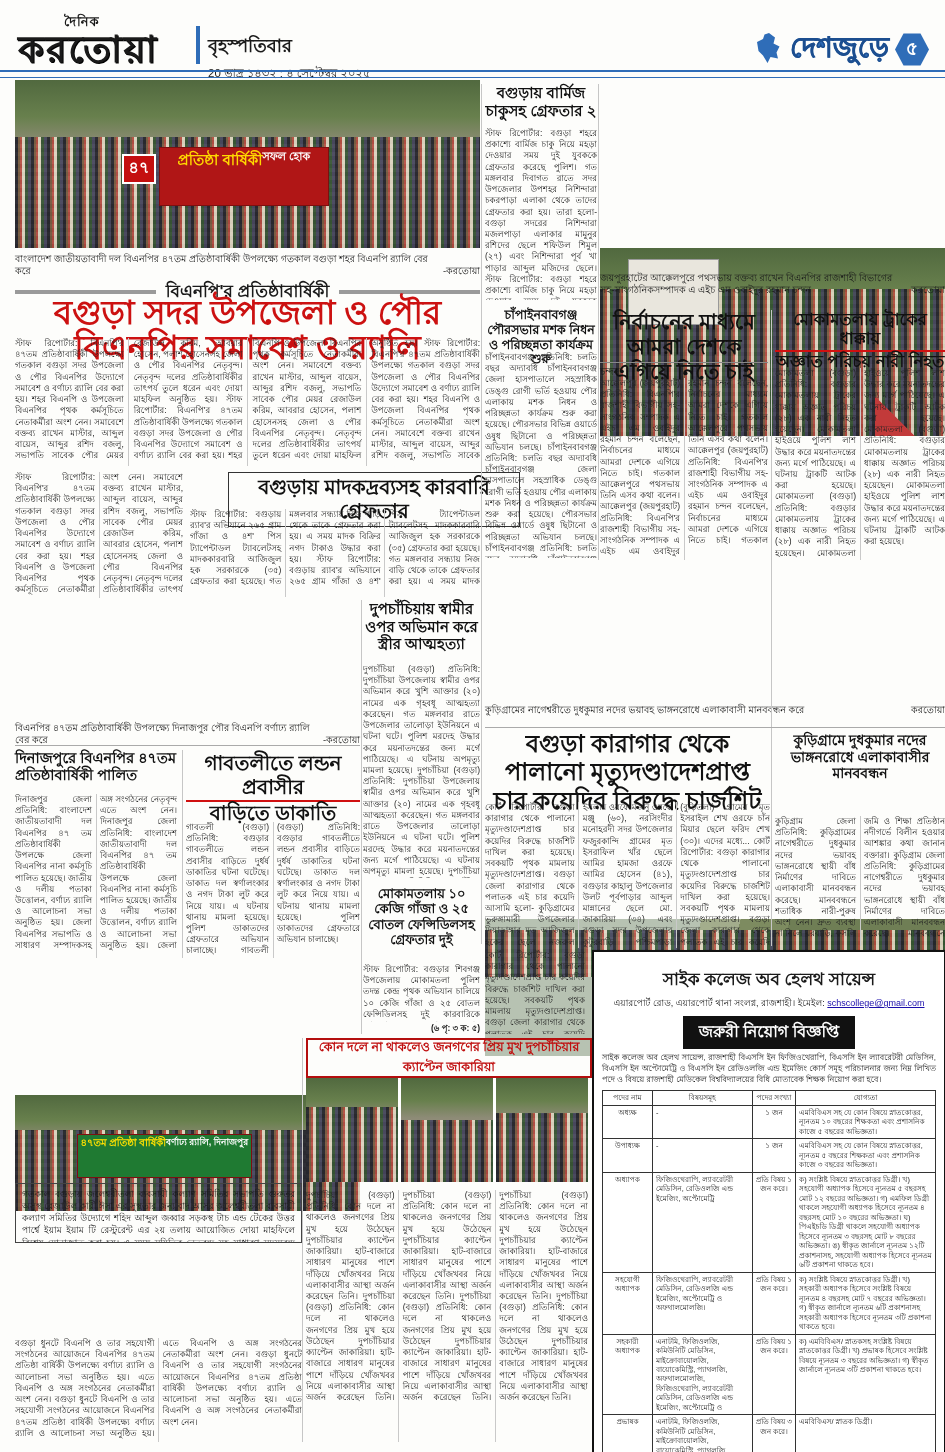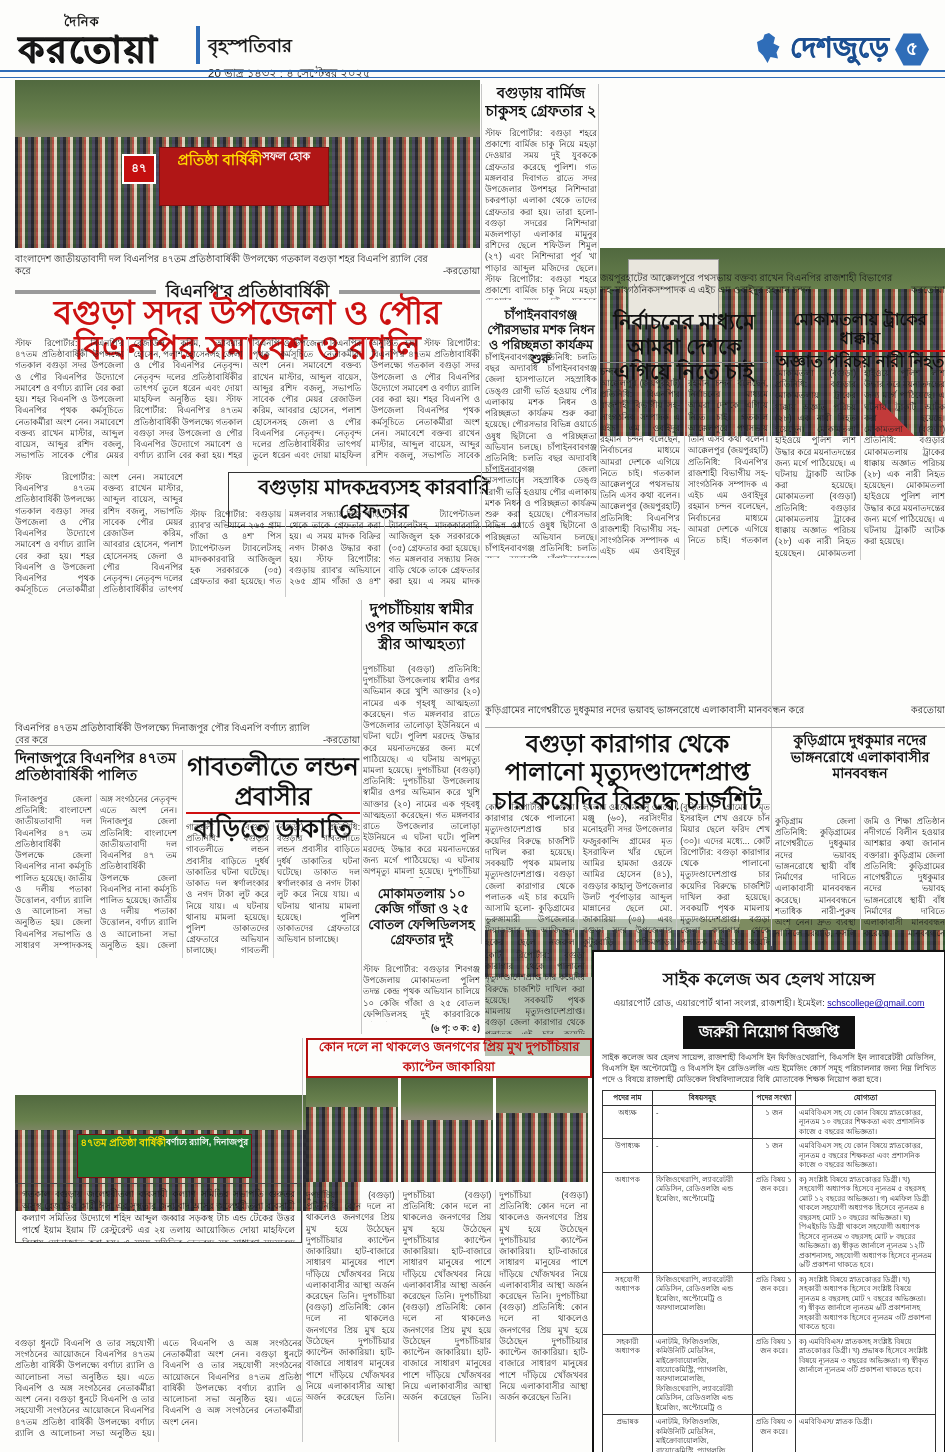--- a/index.html
+++ b/index.html
@@ -56,21 +56,21 @@
   
   .ad{border:2px solid #111;background:#fff;padding:14px 8px;overflow:hidden;}
   .ad-college{font-size:17px;font-weight:bold;text-align:center;}
   .ad-addr{font-size:9px;text-align:center;margin-top:2px;}
   .ad-addr .mail{color:#1a0dab;text-decoration:underline;}
   .ad-notice{background:#111;color:#fff;font-size:16px;font-weight:bold;text-align:center;
              padding:3px 16px;margin:5px auto 4px;width:max-content;}
   .ad-intro{font-size:8px;line-height:1.35;text-align:justify;}
   table.adt{width:100%;border-collapse:collapse;margin-top:5px;}
   table.adt th,table.adt td{border:1px solid #333;font-size:7.3px;line-height:1.3;padding:2px 3px;vertical-align:top;}
-  table.adt th{font-weight:bold;background:#fff;}
+  table.adt th{font-weight:normal;background:#fff;}
   table.adt td:nth-child(1){width:15%;text-align:center;}
   table.adt td:nth-child(2){width:30%;}
   table.adt td:nth-child(3){width:13%;text-align:center;}
   table.adt td:nth-child(4){width:42%;}
 </style>
 </head>
 <body>
 
 <div class="page">
 
@@ -93,21 +93,21 @@
     <span class="page-hex">৫</span>
   </div>
   <div class="abs rule-blue" style="left:0;top:70px;width:945px;"></div>
 
   <div class="abs photo" style="left:15px;top:80px;width:465px;height:168px;">
     <div class="crowd" style="top:34%;"></div>
     <div class="banner-red" style="left:31%;top:40%;width:36%;height:34%;font-size:15px;">
       <span>প্রতিষ্ঠা বার্ষিকী</span>
       <span style="font-size:11px;color:#fff;">সফল হোক</span>
     </div>
-    <div class="badge47" style="left:23%;top:44%;width:30px;height:26px;font-size:12px;">৪৭</div>
+    <div class="badge47" style="left:23%;top:44%;width:30px;height:26px;font-size:16px;">৪৭</div>
   </div>
   <div class="abs caption" style="left:15px;top:253px;width:465px;">
     <span>বাংলাদেশ জাতীয়তাবাদী দল বিএনপির ৪৭তম প্রতিষ্ঠাবার্ষিকী উপলক্ষ্যে গতকাল বগুড়া শহর বিএনপি র‌্যালি বের করে</span>
     <span class="credit">-করতোয়া</span>
   </div>
 
   <div class="abs kicker" style="left:15px;top:278px;width:465px;">
     <span class="bar"></span>
     <span>বিএনপি'র প্রতিষ্ঠাবার্ষিকী</span>
     <span class="bar"></span>
@@ -168,21 +168,21 @@
   <div class="abs head" style="left:363px;top:600px;width:117px;font-size:15px;">দুপচাঁচিয়ায় স্বামীর ওপর অভিমান করে স্ত্রীর আত্মহত্যা</div>
   <div class="abs body-txt" style="left:363px;top:664px;width:117px;height:214px;">দুপচাঁচিয়া (বগুড়া) প্রতিনিধি: দুপচাঁচিয়া উপজেলায় স্বামীর ওপর অভিমান করে খুশি আক্তার (২০) নামের এক গৃহবধূ আত্মহত্যা করেছেন। গত মঙ্গলবার রাতে উপজেলার তালোড়া ইউনিয়নে এ ঘটনা ঘটে। পুলিশ মরদেহ উদ্ধার করে ময়নাতদন্তের জন্য মর্গে পাঠিয়েছে। এ ঘটনায় অপমৃত্যু মামলা হয়েছে। দুপচাঁচিয়া (বগুড়া) প্রতিনিধি: দুপচাঁচিয়া উপজেলায় স্বামীর ওপর অভিমান করে খুশি আক্তার (২০) নামের এক গৃহবধূ আত্মহত্যা করেছেন। গত মঙ্গলবার রাতে উপজেলার তালোড়া ইউনিয়নে এ ঘটনা ঘটে। পুলিশ মরদেহ উদ্ধার করে ময়নাতদন্তের জন্য মর্গে পাঠিয়েছে। এ ঘটনায় অপমৃত্যু মামলা হয়েছে। দুপচাঁচিয়া (বগুড়া) প্রতিনিধি: দুপচাঁচিয়া উপজেলায় স্বামীর ওপর অভিমান করে খুশি আক্তার (২০) নামের এক গৃহবধূ আত্মহত্যা করেছেন। গত মঙ্গলবার রাতে উপজেলার তালোড়া ইউনিয়নে এ ঘটনা ঘটে। পুলিশ মরদেহ উদ্ধার করে ময়নাতদন্তের জন্য মর্গে পাঠিয়েছে। এ ঘটনায় অপমৃত্যু মামলা হয়েছে।</div>
 
   <div class="abs head" style="left:363px;top:886px;width:117px;font-size:13px;">মোকামতলায় ১০ কেজি গাঁজা ও ২৫ বোতল ফেন্সিডিলসহ গ্রেফতার দুই</div>
   <div class="abs body-txt" style="left:363px;top:964px;width:117px;height:58px;">স্টাফ রিপোর্টার: বগুড়ার শিবগঞ্জ উপজেলায় মোকামতলা পুলিশ তদন্ত কেন্দ্র পৃথক অভিযান চালিয়ে ১০ কেজি গাঁজা ও ২৫ বোতল ফেন্সিডিলসহ দুই কারবারিকে গ্রেফতার করেছে। গত মঙ্গলবার দিবাগত রাতে মুরাদপুর মীর রুবেল সিএনজি</div>
   <div class="abs endmark" style="left:363px;top:1022px;width:117px;">(৬ পৃ: ৩ ক: ৫)</div>
 
   <div class="abs head" style="left:15px;top:750px;width:162px;font-size:14.5px;text-align:left;">দিনাজপুরে বিএনপির ৪৭তম প্রতিষ্ঠাবার্ষিকী পালিত</div>
   <div class="abs body-txt cols2" style="left:15px;top:794px;width:162px;height:164px;">দিনাজপুর জেলা প্রতিনিধি: বাংলাদেশ জাতীয়তাবাদী দল বিএনপির ৪৭ তম প্রতিষ্ঠাবার্ষিকী উপলক্ষে জেলা বিএনপির নানা কর্মসূচি পালিত হয়েছে। জাতীয় ও দলীয় পতাকা উত্তোলন, বর্ণাঢ্য র‌্যালি ও আলোচনা সভা অনুষ্ঠিত হয়। জেলা বিএনপির সভাপতি ও সাধারণ সম্পাদকসহ অঙ্গ সংগঠনের নেতৃবৃন্দ এতে অংশ নেন। দিনাজপুর জেলা প্রতিনিধি: বাংলাদেশ জাতীয়তাবাদী দল বিএনপির ৪৭ তম প্রতিষ্ঠাবার্ষিকী উপলক্ষে জেলা বিএনপির নানা কর্মসূচি পালিত হয়েছে। জাতীয় ও দলীয় পতাকা উত্তোলন, বর্ণাঢ্য র‌্যালি ও আলোচনা সভা অনুষ্ঠিত হয়। জেলা বিএনপির সভাপতি ও সাধারণ সম্পাদকসহ অঙ্গ সংগঠনের নেতৃবৃন্দ এতে অংশ নেন।</div>
 
-  <div class="abs head" style="left:186px;top:752px;width:174px;font-size:25px;">
+  <div class="abs head" style="left:186px;top:752px;width:174px;font-size:20px;">
     <span class="u-red">গাবতলীতে লন্ডন প্রবাসীর</span><br>
     <span>বাড়িতে ডাকাতি</span>
   </div>
   <div class="abs body-txt cols2" style="left:186px;top:822px;width:174px;height:136px;">গাবতলী (বগুড়া) প্রতিনিধি: বগুড়ার গাবতলীতে লন্ডন প্রবাসীর বাড়িতে দুর্ধর্ষ ডাকাতির ঘটনা ঘটেছে। ডাকাত দল স্বর্ণালংকার ও নগদ টাকা লুট করে নিয়ে যায়। এ ঘটনায় থানায় মামলা হয়েছে। পুলিশ ডাকাতদের গ্রেফতারে অভিযান চালাচ্ছে। গাবতলী (বগুড়া) প্রতিনিধি: বগুড়ার গাবতলীতে লন্ডন প্রবাসীর বাড়িতে দুর্ধর্ষ ডাকাতির ঘটনা ঘটেছে। ডাকাত দল স্বর্ণালংকার ও নগদ টাকা লুট করে নিয়ে যায়। এ ঘটনায় থানায় মামলা হয়েছে। পুলিশ ডাকাতদের গ্রেফতারে অভিযান চালাচ্ছে।</div>
 
   <div class="abs head" style="left:485px;top:730px;width:285px;font-size:24px;">
     <span>বগুড়া কারাগার থেকে পালানো মৃত্যুদণ্ডাদেশপ্রাপ্ত</span><br>
     <span>চার কয়েদির বিরুদ্ধে চার্জশিট</span>
   </div>
   <div class="abs body-txt cols3" style="left:485px;top:802px;width:285px;height:146px;">কোর্ট রিপোর্টার: বগুড়া কারাগার থেকে পালানো মৃত্যুদণ্ডাদেশপ্রাপ্ত চার কয়েদির বিরুদ্ধে চার্জশিট দাখিল করা হয়েছে। সবকয়টি পৃথক মামলায় মৃত্যুদণ্ডাদেশপ্রাপ্ত। বগুড়া জেলা কারাগার থেকে পলাতক এই চার কয়েদি আসামি হলো- কুড়িগ্রামের ভুরুঙ্গামারী উপজেলার দিয়াডাঙ্গার মৃত আজিজুল হকের ছেলে নজরুল ইসলাম ওরফে মজনু ওরফে মঞ্জু (৬০), নরসিংদীর মনোহরদী সদর উপজেলার ফজুরকান্দি গ্রামের মৃত ইসরাফিল খাঁর ছেলে আমির হামজা ওরফে আমির হোসেন (৪১), বগুড়ার কাহালু উপজেলার উলট পূর্বপাড়ার আব্দুল মান্নানের ছেলে মো. জাকারিয়া (৩৪) এবং বগুড়া সদর উপজেলার কুটুরবাড়ি পশ্চিমপাড়া (বুড়িতলা) গ্রামের মৃত ইসরাইল শেখ ওরফে চাঁন মিয়ার ছেলে ফরিদ শেখ (৩০)। এদের মধ্যে... কোর্ট রিপোর্টার: বগুড়া কারাগার থেকে পালানো মৃত্যুদণ্ডাদেশপ্রাপ্ত চার কয়েদির বিরুদ্ধে চার্জশিট দাখিল করা হয়েছে। সবকয়টি পৃথক মামলায় মৃত্যুদণ্ডাদেশপ্রাপ্ত। বগুড়া জেলা কারাগার থেকে পলাতক এই চার কয়েদি আসামি হলো- কুড়িগ্রামের ভুরুঙ্গামারী উপজেলার দিয়াডাঙ্গার মৃত আজিজুল হকের ছেলে নজরুল ইসলাম ওরফে মজনু ওরফে মঞ্জু (৬০), নরসিংদীর মনোহরদী সদর উপজেলার ফজুরকান্দি গ্রামের মৃত ইসরাফিল খাঁর ছেলে আমির হামজা ওরফে আমির হোসেন (৪১), বগুড়ার কাহালু উপজেলার উলট পূর্বপাড়ার আব্দুল মান্নানের ছেলে মো. জাকারিয়া (৩৪) এবং বগুড়া সদর উপজেলার কুটুরবাড়ি পশ্চিমপাড়া (বুড়িতলা) গ্রামের মৃত ইসরাইল শেখ ওরফে চাঁন মিয়ার ছেলে ফরিদ শেখ (৩০)। এদের মধ্যে...</div>

